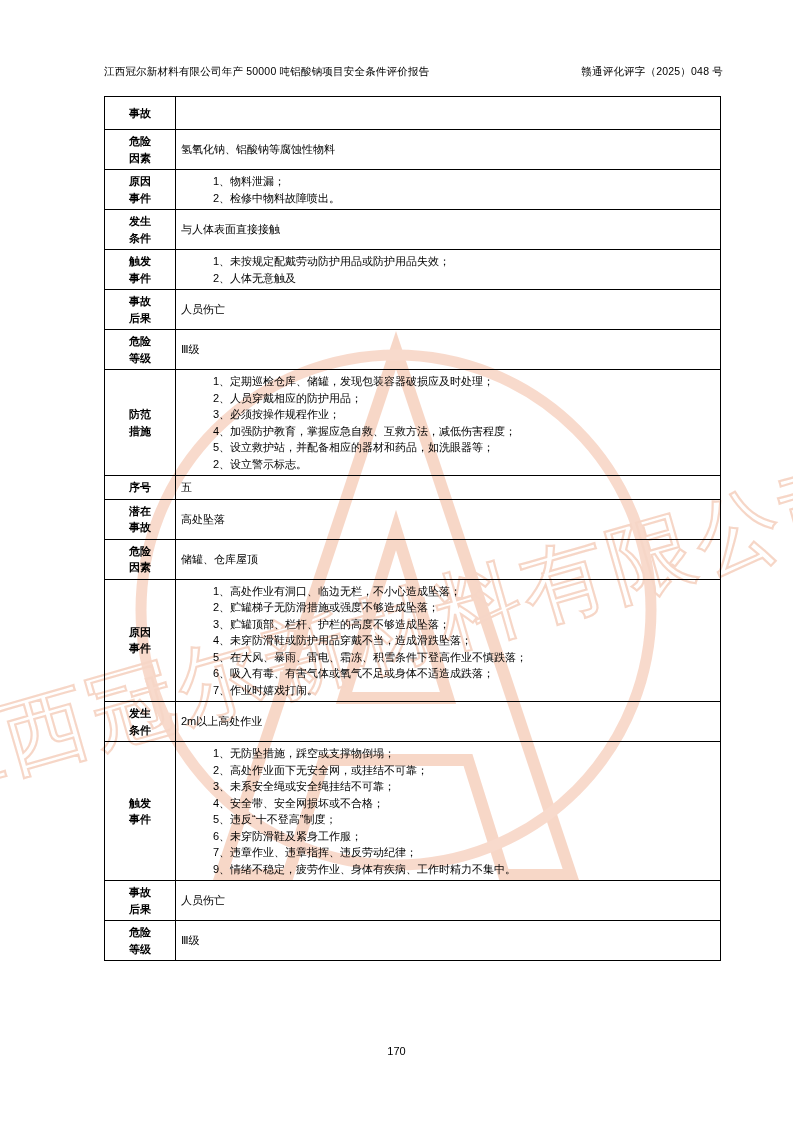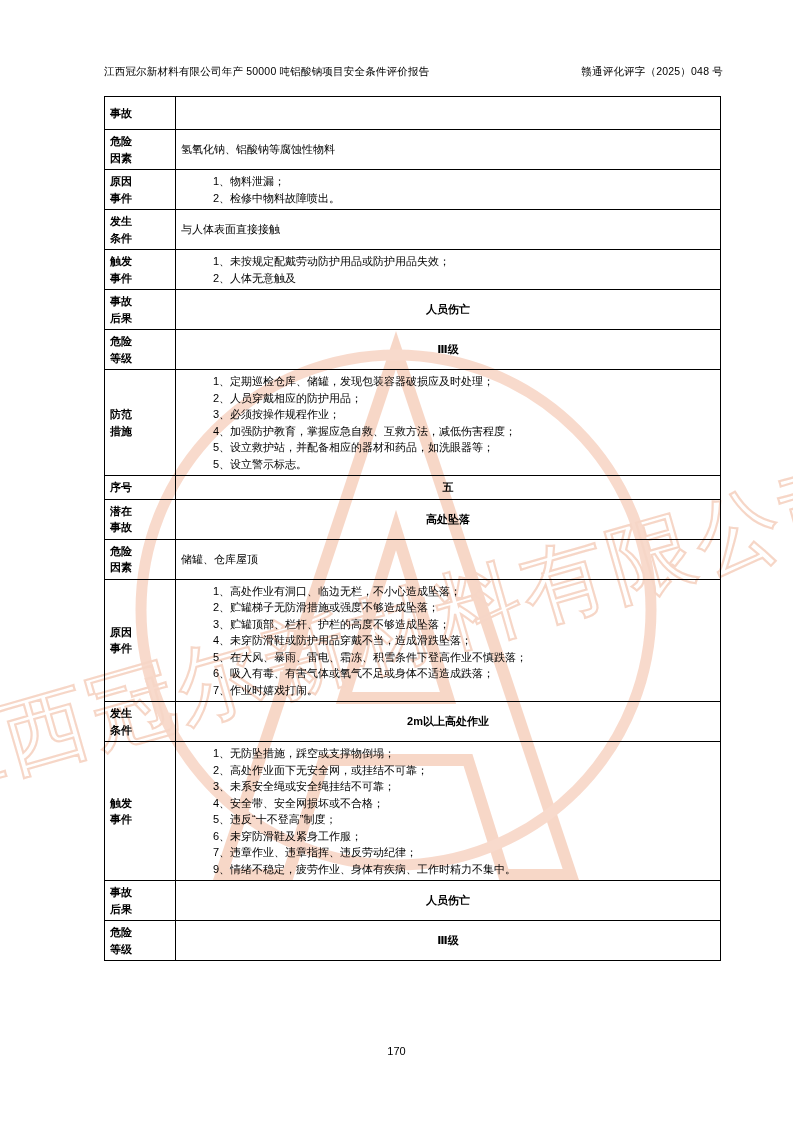--- a/index.html
+++ b/index.html
@@ -70,34 +70,32 @@
   }
   table.main td {
     border: 1px solid #000;
     vertical-align: middle;
     padding: 3px 5px;
     font-size: 11px;
     line-height: 16.5px;
   }
   td.label {
     width: 60px;
-    text-align: left;
+    text-align: center;
     font-weight: bold;
     font-size: 11.5px;
     line-height: 15px;
     padding: 3px 2px;
   }
   td.content {
     font-size: 11px;
     line-height: 16.5px;
     text-align: left;
   }
   td.center {
-    text-align: center;
-    font-weight: bold;
   }
   .lbl-line {
     display: block;
   }
   .list-lines div {
     white-space: nowrap;
     margin-left: 32px;
   }
   .empty-cell {
     height: 26px;
@@ -197,21 +195,21 @@
             <td class="label">
               <span class="lbl-line">防范</span>
               <span class="lbl-line">措施</span>
             </td>
             <td class="content list-lines">
               <div>1、定期巡检仓库、储罐，发现包装容器破损应及时处理；</div>
               <div>2、人员穿戴相应的防护用品；</div>
               <div>3、必须按操作规程作业；</div>
               <div>4、加强防护教育，掌握应急自救、互救方法，减低伤害程度；</div>
               <div>5、设立救护站，并配备相应的器材和药品，如洗眼器等；</div>
-              <div>5、设立警示标志。</div>
+              <div>2、设立警示标志。</div>
             </td>
           </tr>
           <tr>
             <td class="label">
               <span class="lbl-line">序号</span>
             </td>
             <td class="content center">五</td>
           </tr>
           <tr>
             <td class="label">

